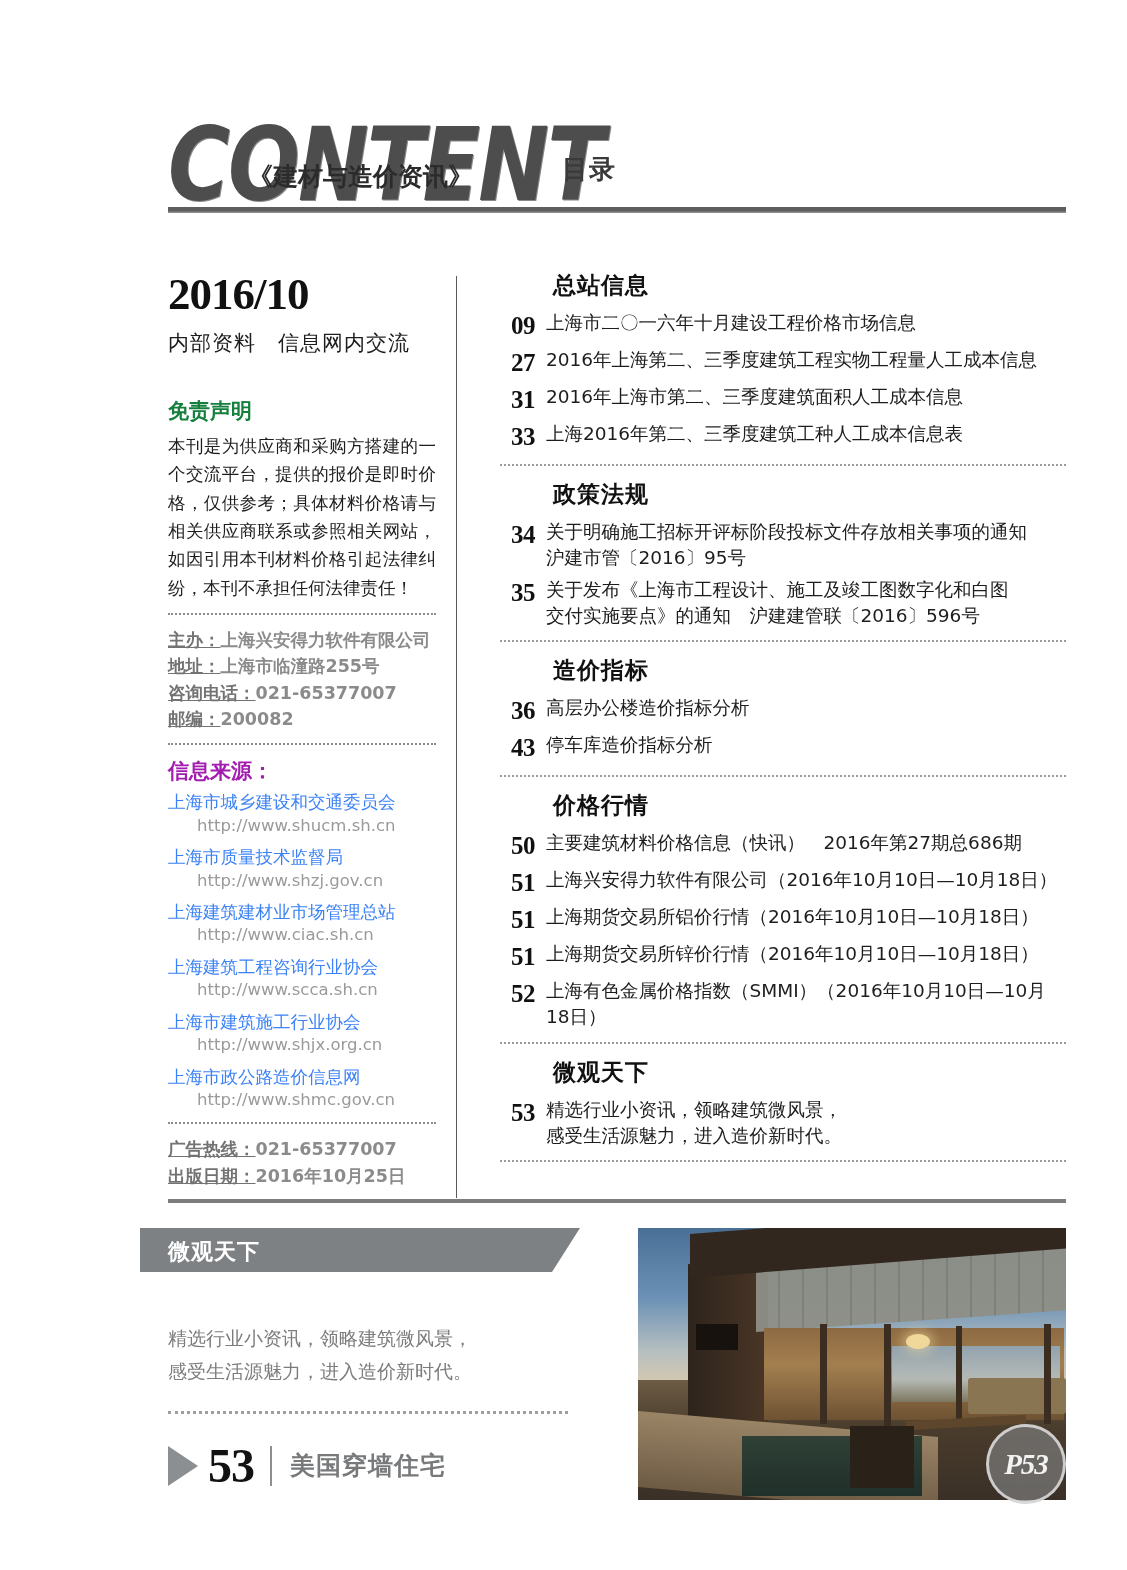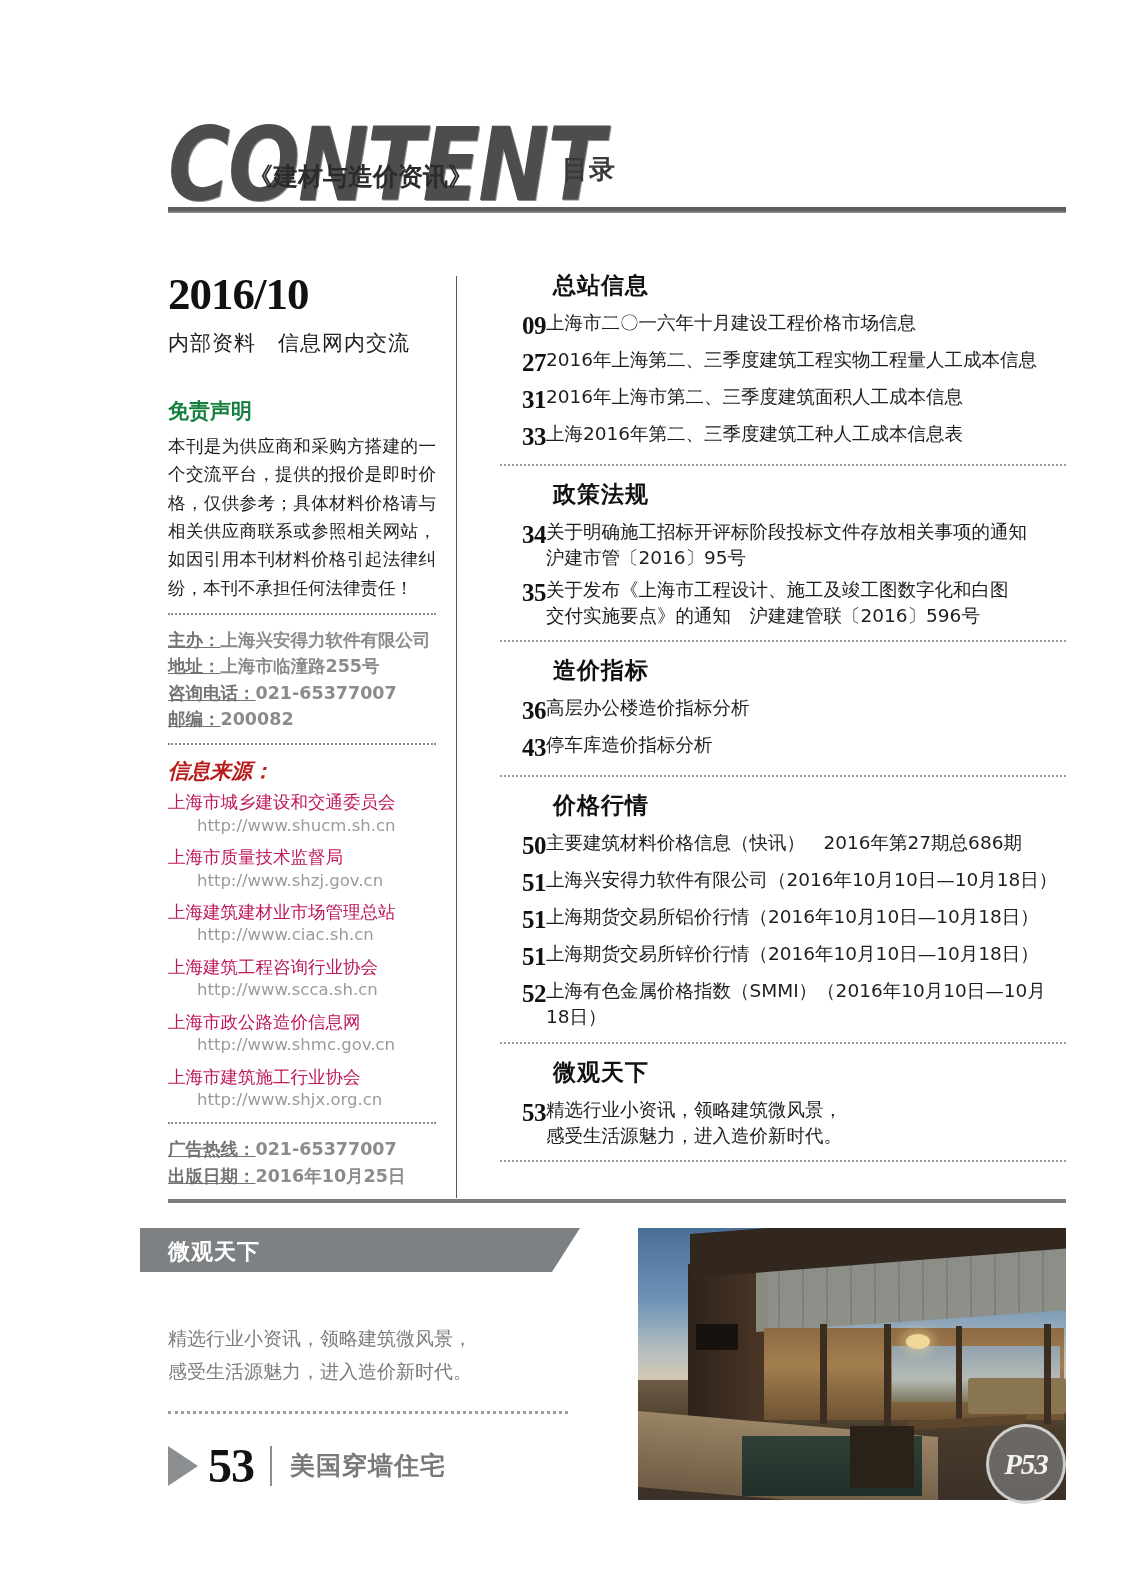--- a/index.html
+++ b/index.html
@@ -149,29 +149,28 @@
     text-decoration: underline;
   }
   .kv .v {
     color: #8b8b8b;
     font-weight: 700;
   }
   .src-title {
     font-family: "DejaVu Sans", sans-serif;
     font-size: 21px;
     font-weight: 700;
-    color: #b91c1c;
+    color: #a21caf;
     margin: 2px 0 6px 0;
-    font-style: italic;
   }
   .src-item { margin-bottom: 9px; }
   .src-name {
     font-family: "DejaVu Sans", sans-serif;
     font-size: 17.5px;
-    color: #be185d;
+    color: #3b82f6;
     line-height: 1.35;
   }
   .src-url {
     font-family: "DejaVu Sans", sans-serif;
     font-size: 16.5px;
     color: #9a9a9a;
     line-height: 1.35;
     margin-left: 29px;
   }
 
@@ -190,21 +189,21 @@
     align-items: flex-start;
     margin-bottom: 5px;
   }
   .toc-num {
     flex: 0 0 46px;
     font-family: "Liberation Serif", "DejaVu Serif", serif;
     font-size: 25px;
     font-weight: 700;
     color: #111;
     line-height: 1.28;
-    text-align: right;
+    text-align: center;
     letter-spacing: -0.5px;
   }
   .toc-text {
     flex: 1 1 auto;
     font-family: "DejaVu Sans", sans-serif;
     font-size: 18.5px;
     color: #1d1d1d;
     line-height: 1.42;
   }
   .toc-text .line2 { display: block; }
@@ -465,26 +464,26 @@
     </div>
     <div class="src-item">
       <div class="src-name">上海建筑建材业市场管理总站</div>
       <div class="src-url">http://www.ciac.sh.cn</div>
     </div>
     <div class="src-item">
       <div class="src-name">上海建筑工程咨询行业协会</div>
       <div class="src-url">http://www.scca.sh.cn</div>
     </div>
     <div class="src-item">
+      <div class="src-name">上海市建筑施工行业协会</div>
+      <div class="src-url">http://www.shjx.org.cn</div>
+    </div>
+    <div class="src-item">
       <div class="src-name">上海市政公路造价信息网</div>
       <div class="src-url">http://www.shmc.gov.cn</div>
-    </div>
-    <div class="src-item">
-      <div class="src-name">上海市建筑施工行业协会</div>
-      <div class="src-url">http://www.shjx.org.cn</div>
     </div>
 
     <div class="dotrule"></div>
 
     <div class="kv-list">
       <div class="kv">
         <span class="k">广告热线：</span><span class="v">021-65377007</span>
       </div>
       <div class="kv">
         <span class="k">出版日期：</span><span class="v">2016年10月25日</span>

